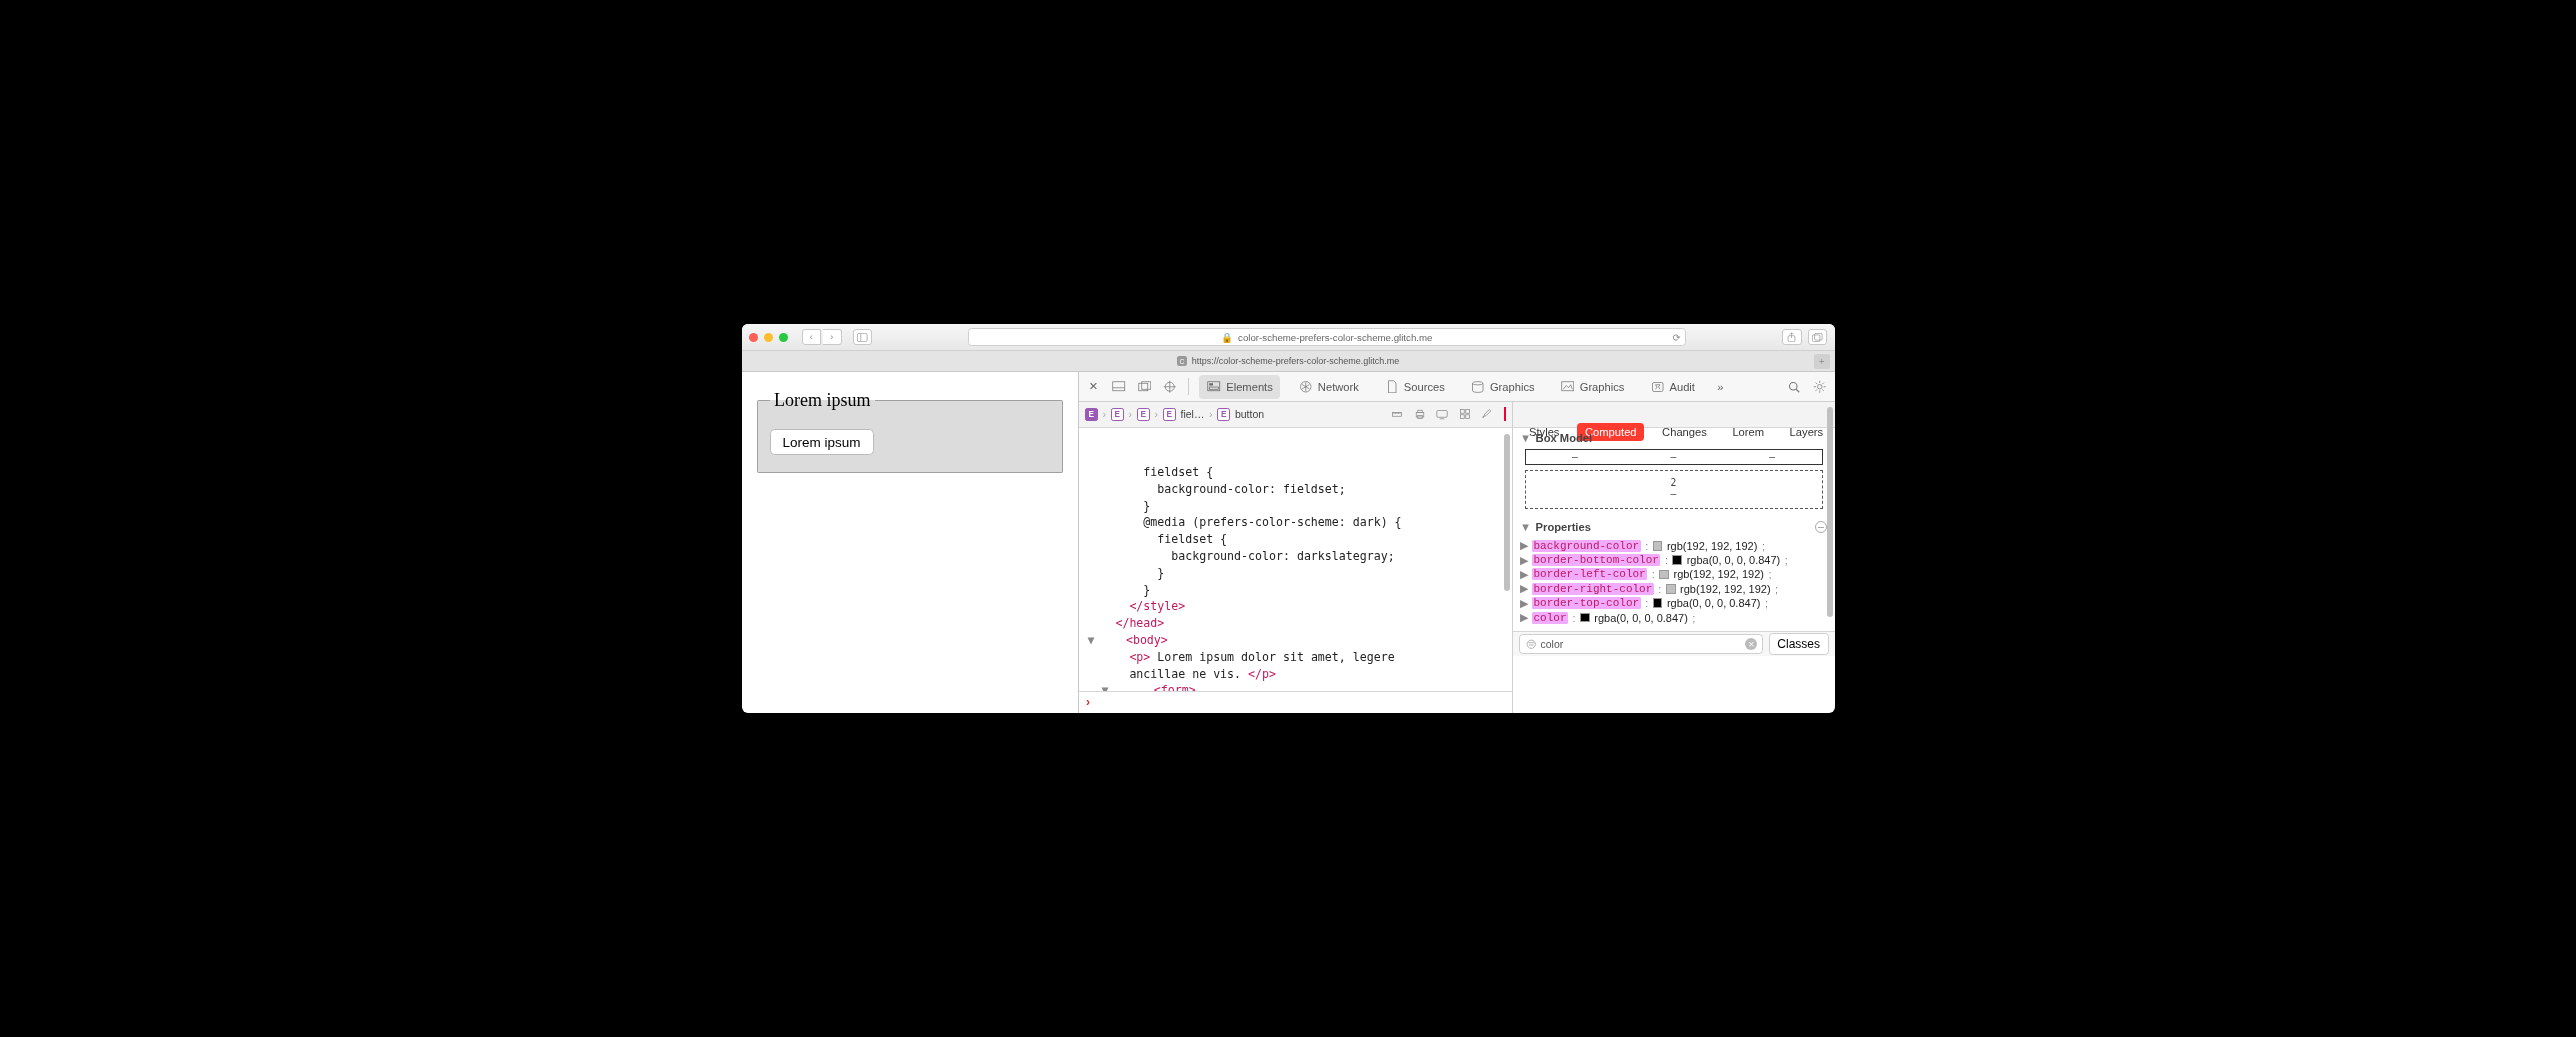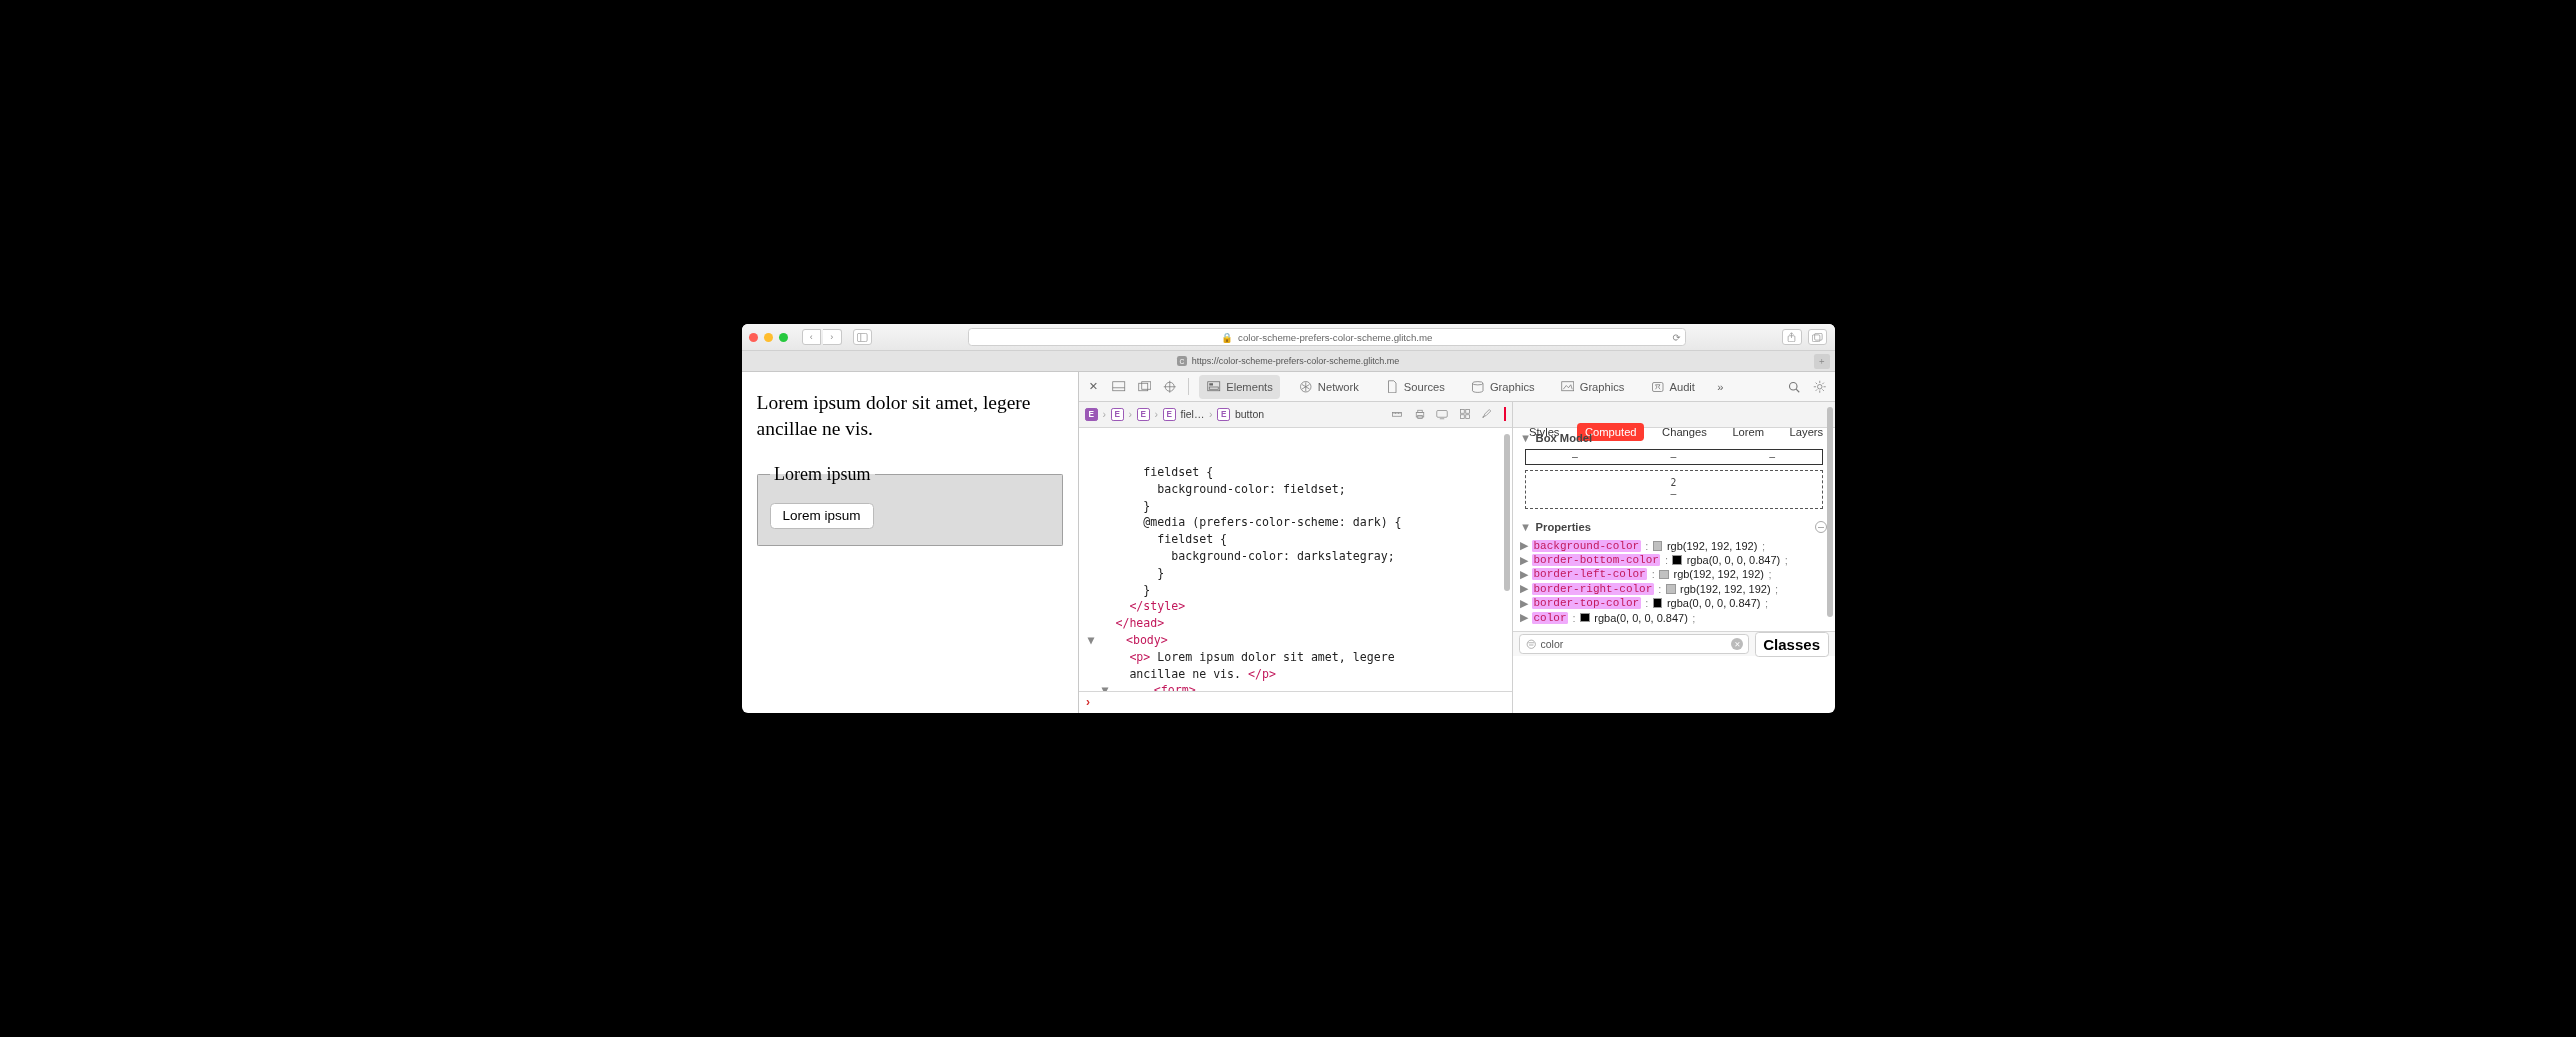--- a/index.html
+++ b/index.html
@@ -124,21 +124,21 @@
   .props{padding:1.5px 7.5px 6px;font-size:11px;}
   .prow{display:flex;align-items:center;gap:4.5px;padding:0.7px 0;}
   .prow .tri{color:#888;width:7.5px;}
   .pname{background:#f0abfc;color:#c2185b;padding:0 1.5px;border-radius:1.5px;font-family:Liberation Mono, monospace;}
   .swatch{width:9.7px;height:9.7px;border:0.7px solid #999;display:inline-block;}
   .pline{color:#222;}
   .semi{color:#888;}
   .filterrow{height:25.5px;border-top:0.7px solid #d6d6d6;display:flex;align-items:center;padding:0 6px;gap:6px;background:#f7f7f7;}
   .filterbox{flex:1;height:19.5px;border:0.7px solid #cfcfcf;border-radius:3.7px;background:#fff;display:flex;align-items:center;padding:0 6px;gap:4.5px;color:#555;font-size:10.5px;position:relative;}
   .filterbox .clear{position:absolute;right:4.5px;width:12px;height:12px;border-radius:50%;background:#bbb;color:#fff;display:flex;align-items:center;justify-content:center;font-size:7.5px;}
-  .classes-btn{padding:3px 7.5px;border:0.7px solid #cfcfcf;border-radius:3.7px;background:#fff;font-size:15px;font-weight:bold;}
+  .classes-btn{padding:3px 7.5px;border:0.7px solid #cfcfcf;border-radius:3.7px;background:#fff;font-size:12px;}
   .right-scroll{position:relative;}
   .right-thumb{position:absolute;right:1.5px;top:4.5px;width:6px;height:210px;background:#c0c0c0;border-radius:3px;}
   svg{display:block;}
 </style>
 </head>
 <body>
 
 <div class="window">
 
   <div class="titlebar">
@@ -180,21 +180,20 @@
 
   <div class="tabstrip">
     <div class="favicon">C</div>
     <span>https://color-scheme-prefers-color-scheme.glitch.me</span>
     <div class="newtab">＋</div>
   </div>
 
   <div class="content">
 
     <div class="page">
-      <p>Lorem ipsum dolor sit amet, legere ancillae ne vis.</p>
       <form>
         <fieldset>
           <legend>Lorem ipsum</legend>
           <button type="button">Lorem ipsum</button>
         </fieldset>
       </form>
     </div>
 
     <div class="devtools">
 

